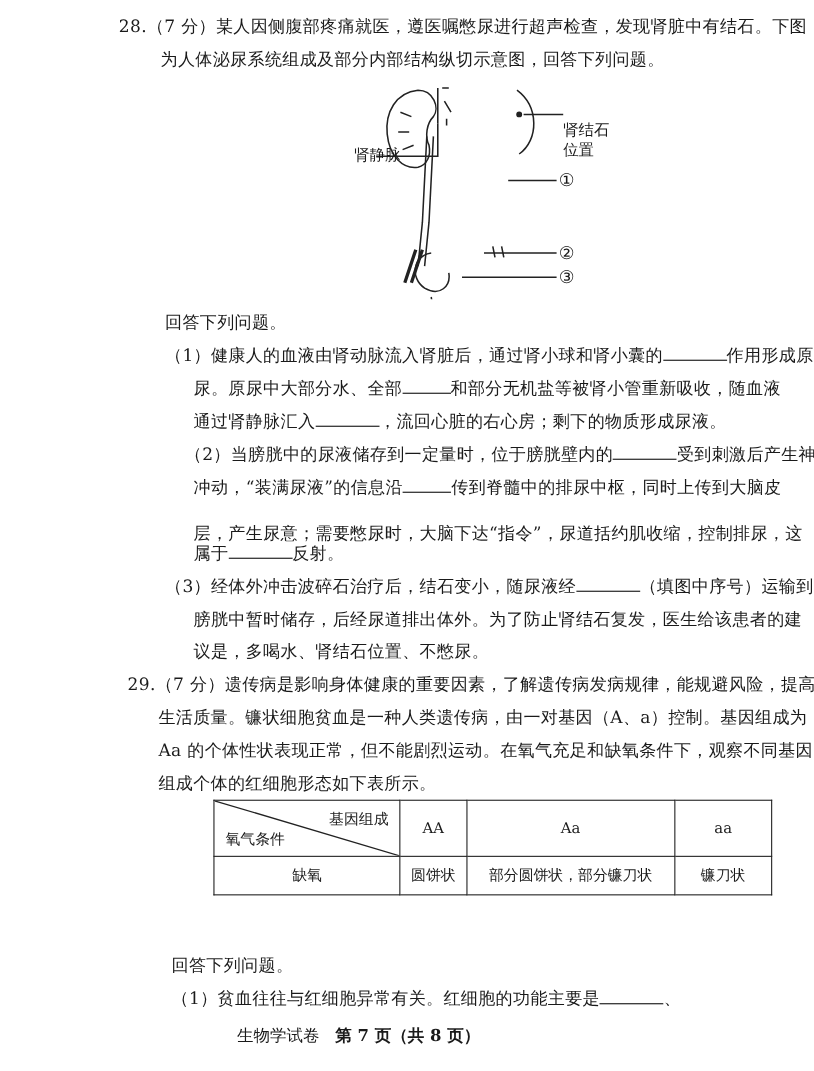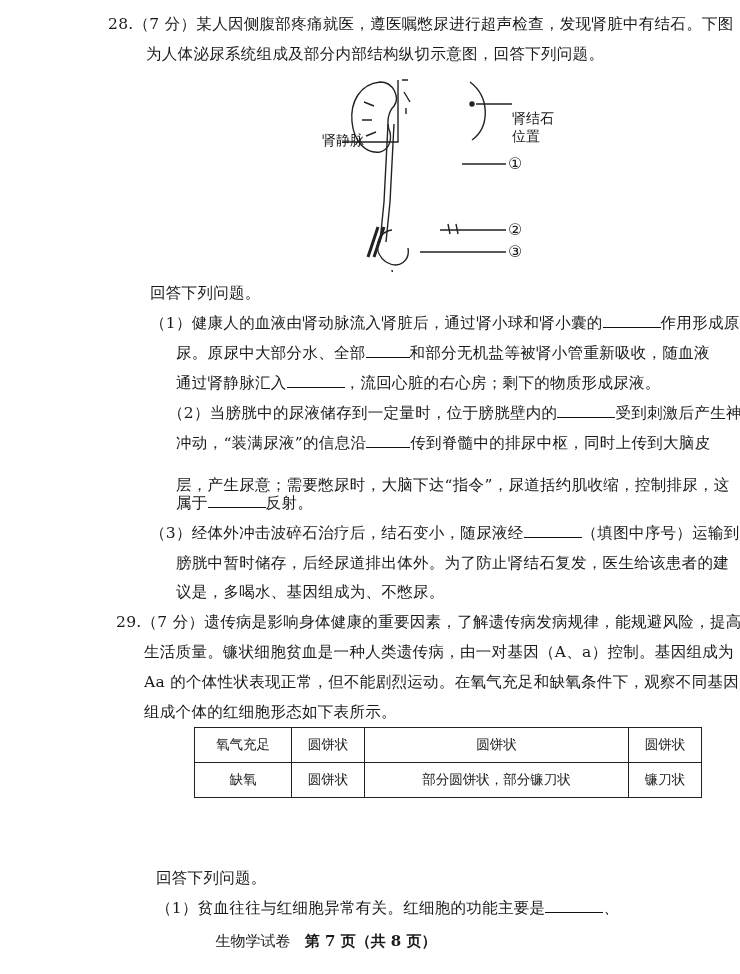--- a/index.html
+++ b/index.html
@@ -82,36 +82,42 @@
   </div>
   <div class="line" style="left:176px; top:463px;margin-top:12px;">层，产生尿意；需要憋尿时，大脑下达“指令”，尿道括约肌收缩，控制排尿，这</div>
   <div class="line" style="left:176px; top:493px;">
     <span>属于</span><span class="blank" style="width:58px;"></span><span>反射。</span>
   </div>
 
   <div class="line" style="left:150px; top:523px;">
     <span>（3）经体外冲击波碎石治疗后，结石变小，随尿液经</span><span class="blank" style="width:58px;"></span><span>（填图中序号）运输到</span>
   </div>
   <div class="line" style="left:176px; top:553px;">膀胱中暂时储存，后经尿道排出体外。为了防止肾结石复发，医生给该患者的建</div>
-  <div class="line" style="left:176px; top:582px;">议是，多喝水、基因组成为、不憋尿。</div>
+  <div class="line" style="left:176px; top:582px;">议是，多喝水、肾结石位置、不憋尿。</div>
 </div>
 
 <div>
   <div class="line" style="left:116px; top:612px;">29.（7 分）遗传病是影响身体健康的重要因素，了解遗传病发病规律，能规避风险，提高</div>
   <div class="line" style="left:144px; top:642px;text-align:right;">生活质量。镰状细胞贫血是一种人类遗传病，由一对基因（A、a）控制。基因组成为</div>
   <div class="line" style="left:144px; top:672px;">Aa 的个体性状表现正常，但不能剧烈运动。在氧气充足和缺氧条件下，观察不同基因</div>
   <div class="line" style="left:144px; top:702px;">组成个体的红细胞形态如下表所示。</div>
 
   <table class="gt">
     <tbody>
-    <tr>
-      <td>氧气充足</td>
-      <td>圆饼状</td>
-      <td>圆饼状</td>
-      <td>圆饼状</td>
+        <tr class="hdr">
+      <td class="diag-cell">
+        <svg viewBox="0 0 170 50" preserveAspectRatio="none">
+              <line x1="0" y1="0" x2="170" y2="50" stroke="#222" stroke-width="1.2"></line>
+            </svg>
+        <span class="diag-top">基因组成</span>
+        <span class="diag-bot">氧气条件</span>
+      </td>
+      <td style="width:60px;">AA</td>
+      <td style="width:190px;">Aa</td>
+      <td style="width:88px;">aa</td>
     </tr>
     <tr>
       <td>缺氧</td>
       <td>圆饼状</td>
       <td>部分圆饼状，部分镰刀状</td>
       <td>镰刀状</td>
     </tr>
   </tbody>
     </table>
 

